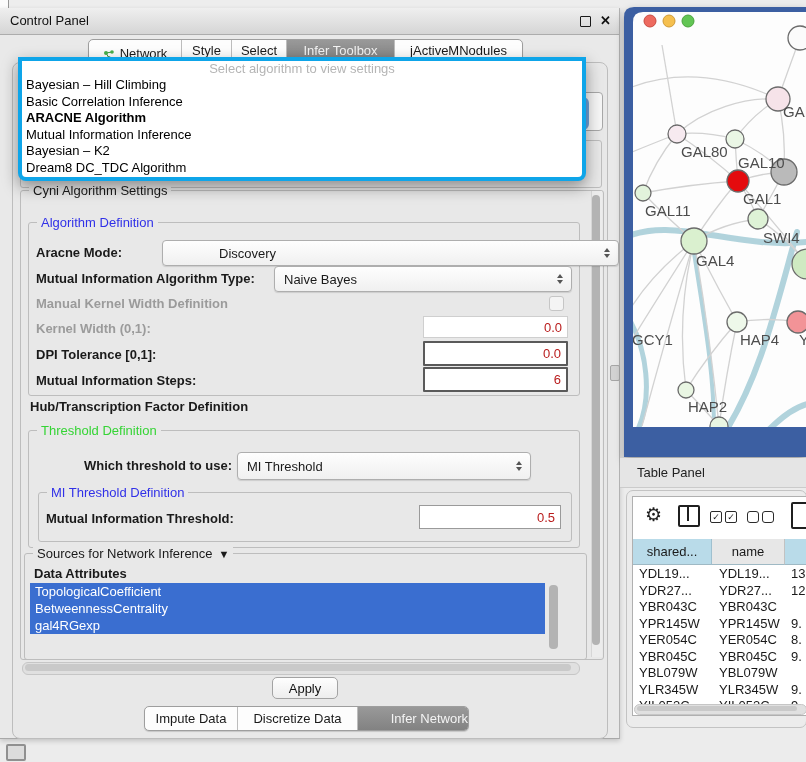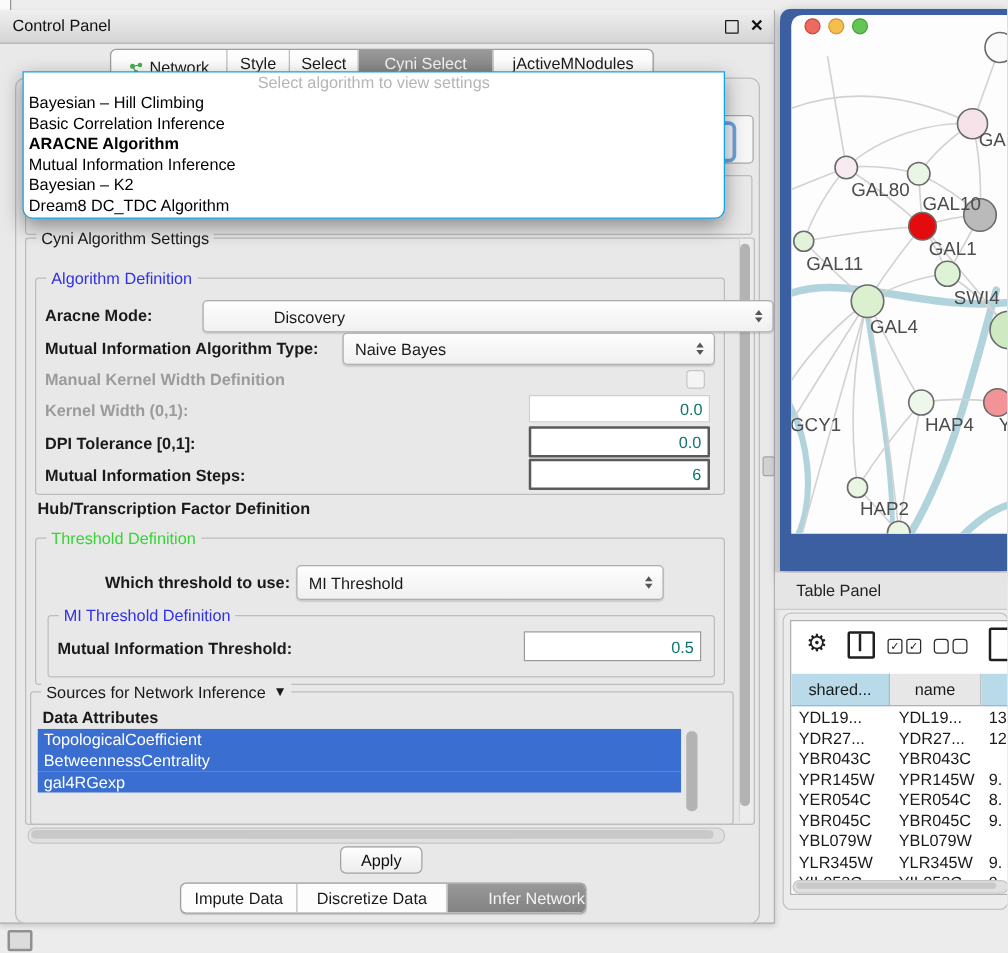--- a/index.html
+++ b/index.html
@@ -30,28 +30,28 @@
   .blue-t{color:#3030e8;}
   .green-t{color:#35d435;}
   
   .combo{position:absolute;display:flex;align-items:center;background:linear-gradient(#fefefe,#f0f0f0);
          border:1px solid #aeaeae;border-radius:4px;box-shadow:0 1px 1px rgba(0,0,0,.12);}
   .combo .cv{flex:1;padding-left:9px;overflow:hidden;white-space:nowrap;}
   .updn{width:14px;display:flex;flex-direction:column;align-items:center;justify-content:center;gap:2px;margin-right:4px;}
   .updn i{width:0;height:0;border-left:3.5px solid transparent;border-right:3.5px solid transparent;}
   .updn .u{border-bottom:4px solid #555;}
   .updn .d{border-top:4px solid #555;}
-  input.num{position:absolute;text-align:right;background:#fff;color:#0f766e;
+  input.num{position:absolute;text-align:right;background:#fff;color:#b91c1c;
             font-family:"Liberation Sans",sans-serif;font-size:13px;padding:0 5px;box-sizing:border-box;}
   .en{border:2px solid #5a5a5a;border-radius:1px;}
   .mid{border:1px solid #9a9a9a;}
   .dis{border:1px solid #cfcfcf;color:#a8a8a8;}
   .chk{position:absolute;width:13px;height:13px;border:1.5px solid #c6c6c6;border-radius:3px;background:#f4f4f4;}
   
-  .ddown{left:18px;top:57px;width:560px;height:116px;background:#fff;border:1px solid #0ea5e9;
+  .ddown{left:18px;top:57px;width:560px;height:116px;background:#fff;border:4px solid #0ea5e9;
          border-radius:0 0 8px 8px;box-shadow:0 6px 16px rgba(0,0,0,.4);z-index:50;}
   .ddown .prompt{height:16px;line-height:16px;text-align:center;color:#b5b5b5;}
   .ddown .it{height:16.5px;line-height:16.5px;padding-left:4px;color:#000;}
   
   .attr-row{height:17px;line-height:17px;background:#3a6ed0;color:#fff;padding-left:5px;}
   .vthumb{background:#b3b3b3;border-radius:4px;}
   .hscroll{border:1px solid #c6c6c6;border-radius:6px;background:#e0e0e0;}
   .hthumb{position:absolute;left:2px;top:1px;height:7px;background:#c9c9c9;border-radius:4px;}
   button.apply{position:absolute;left:272px;top:677px;width:66px;height:22px;
                background:linear-gradient(#fefefe,#ededed);border:1px solid #a3a3a3;border-radius:5px;
@@ -96,21 +96,21 @@
       </svg>
       <span>Network</span>
     </div>
     <div style="width:49px;">
         <span>Style</span>
       </div>
     <div style="width:54px;">
         <span>Select</span>
       </div>
     <div class="sel" style="width:107px;">
-        <span>Cyni Select</span>
+        <span>Infer Toolbox</span>
       </div>
     <div style="width:127px;">
         <span>jActiveMNodules</span>
       </div>
   </div>
 
   <div class="abs" style="left:12px;top:62px;width:594px;height:675px;background:#e8e8e8;border:1px solid #bdbdbd;border-radius:8px;"></div>
 
   <div class="abs" style="left:556px;top:92px;width:45px;height:37px;background:#f6f6f6;border:1px solid #a8a8a8;border-radius:4px;"></div>
   <div class="abs" style="left:561px;top:97px;width:22px;height:27px;border:3px solid #6fa3dc;border-radius:6px;background:#f0f4fa;"></div>

